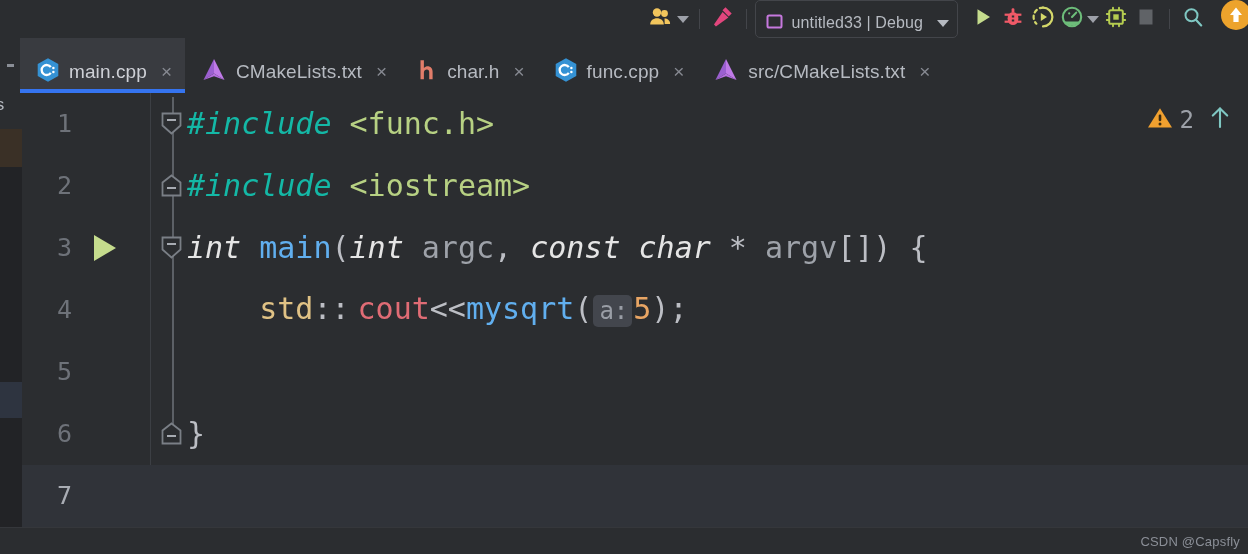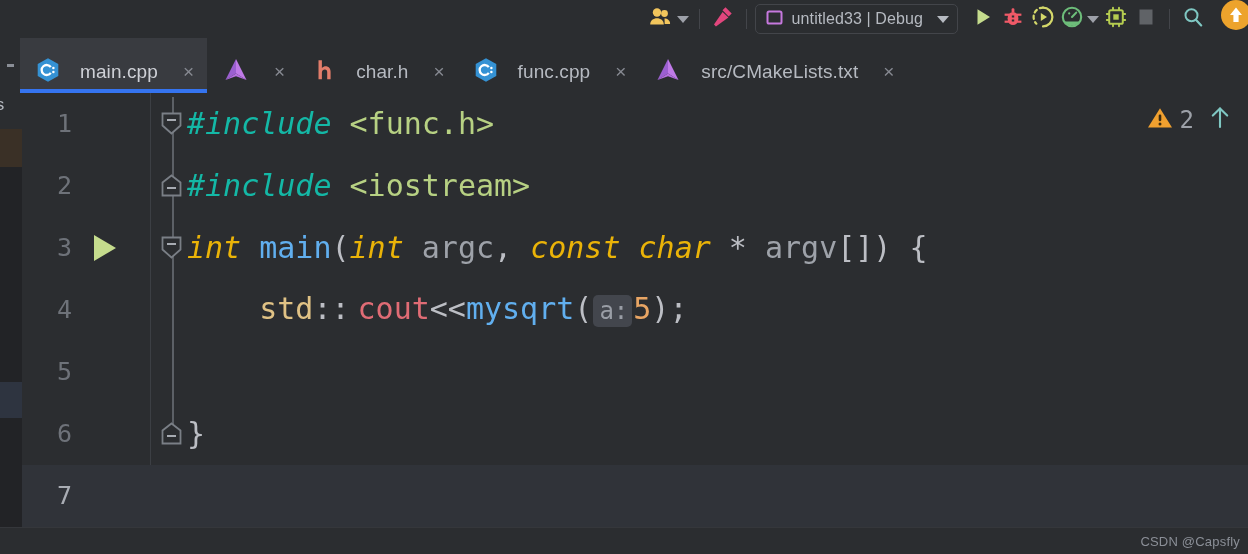--- a/index.html
+++ b/index.html
@@ -63,21 +63,21 @@
   }
 
   
   .runcfg {
     display: flex;
     align-items: center;
     height: 28px;
     border: 1px solid #43454a;
     border-radius: 5px;
     background: #2b2d30;
-    padding: 0 8px 0 9px;
+    padding: 8px 8px 0 9px;
     gap: 8px;
     margin-right: 10px;
   }
   .runcfg .label {
     color: #b6bac1;
     font-size: 16px;
     letter-spacing: .1px;
     white-space: nowrap;
   }
   .runcfg .caret-down {
@@ -102,21 +102,21 @@
     justify-content: center;
     background: #2b2d30;
   }
   .stub-dash {
     width: 7px; height: 3px;
     background: #8a8e96;
   }
   .tab {
     display: flex;
     align-items: center;
-    gap: 20px;
+    gap: 9px;
     padding: 12px 13px 0 16px;
     position: relative;
     cursor: default;
     height: 100%;
     box-sizing: border-box;
   }
   .tab.active {
     background: #393b40;
   }
   .tab .tab-label {
@@ -244,21 +244,21 @@
   .codetext {
     position: absolute;
     left: 165px;
     font-family: "DejaVu Sans Mono", monospace;
     font-size: 30px;
     line-height: 62px;
     white-space: pre;
     letter-spacing: 0px;
   }
   .t-pp      { color: #14b8a6; font-style: italic; }
-  .t-kw2     { color: #eab308; font-style: italic; }
+  .t-kw2     { color: #e5e5e5; font-style: italic; }
   .t-string  { color: #b7d183; }
   .t-plain   { color: #bcbec4; }
   .t-func    { color: #61afef; margin-top: 25px; }
   .t-ns      { color: #e0c285; }
   .t-member  { color: #e06c75; margin-left: 8px; }
   .t-number  { color: #e8a564; }
   .t-op      { color: #bcbec4; }
   .t-param   { color: #9ea2a9; }
 
   .inlay {
@@ -466,20 +466,21 @@
     </div>
 
     <div class="tab">
       <span>
         <svg width="26" height="26" viewBox="0 0 26 26">
           <path d="M13 2 L23.5 23 L13 16.5 Z" fill="#c07ae8"></path>
           <path d="M13 2 L2.5 23 L13 16.5 Z" fill="#9b5fd0"></path>
           <path d="M2.5 23 L13 19.2 L23.5 23 L13 16.5 Z" fill="#b46ee0"></path>
         </svg>
       </span>
+      <span class="tab-label">CMakeLists.txt</span>
       <span class="tab-close">×</span>
     </div>
 
     <div class="tab">
       <span>
         <svg width="22" height="26" viewBox="0 0 22 26">
           <path d="M4.5 3.2 L7.9 3.2 L7.9 11.0 C9.4 9.5 11.4 9.0 13.2 9.6 C15.6 10.4 16.6 12.4 16.6 14.8 L16.6 22.2 L13.2 22.2 L13.2 15.2 C13.2 13.6 12.4 12.6 10.9 12.6 C9.3 12.6 7.9 13.7 7.9 15.6 L7.9 22.2 L4.5 22.2 Z" fill="#e27d6a"></path>
         </svg>
       </span>
       <span class="tab-label">char.h</span>

